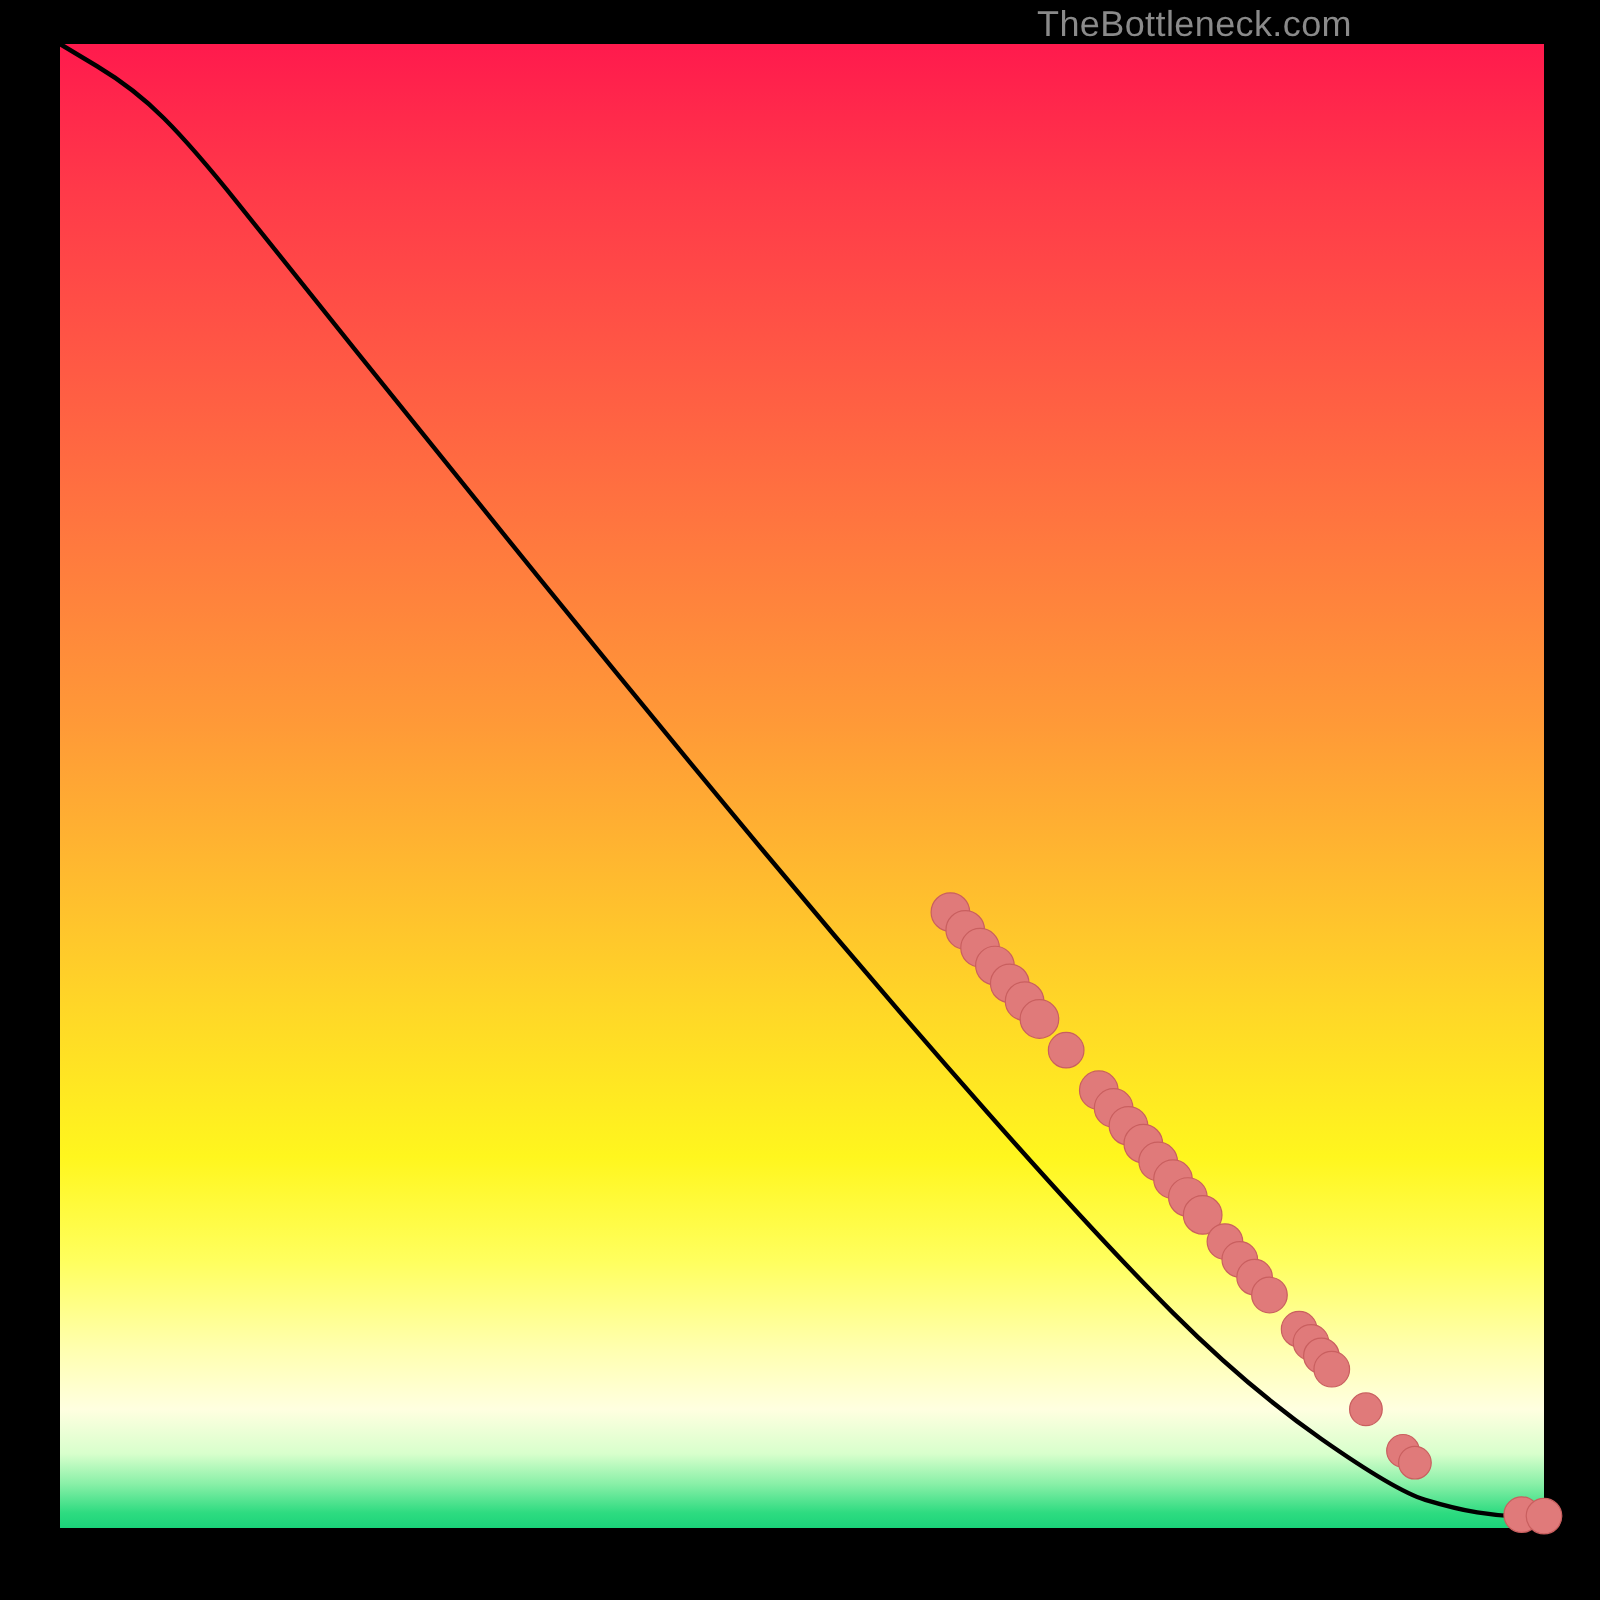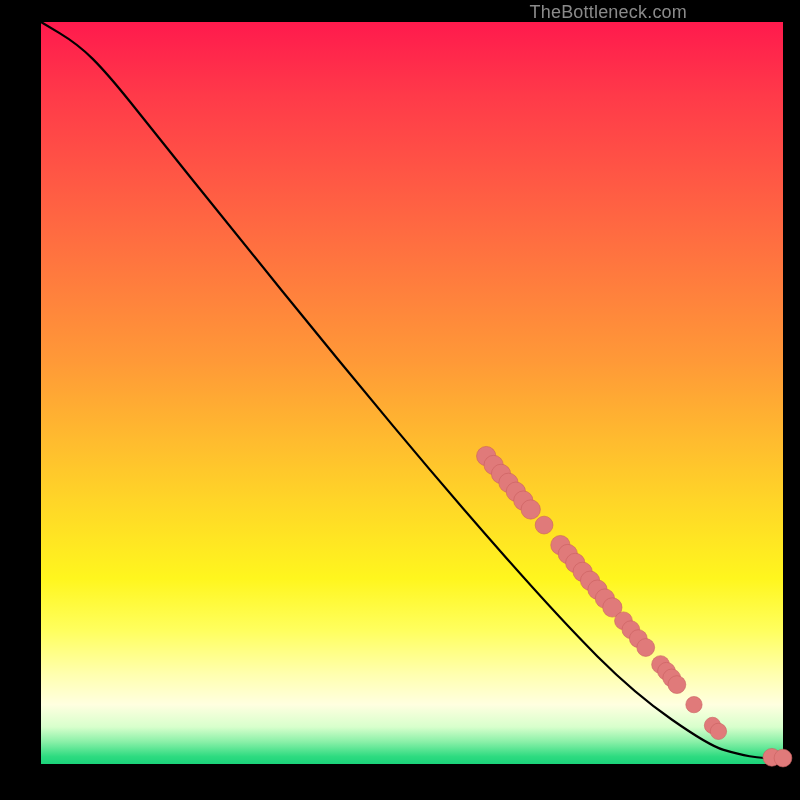--- a/index.html
+++ b/index.html
@@ -8,21 +8,20 @@
     width: 800px;
     height: 800px;
     background: #000000;
     overflow: hidden;
   }
   .stage {
     position: relative;
     width: 704px;
     height: 800px;
     background: #000000;
-    margin-left: 11px;
   }
   .plot {
     position: absolute;
     left: 30px;
     top: 22px;
     width: 742px;
     height: 742px;
     
     background: linear-gradient(
       to bottom,

